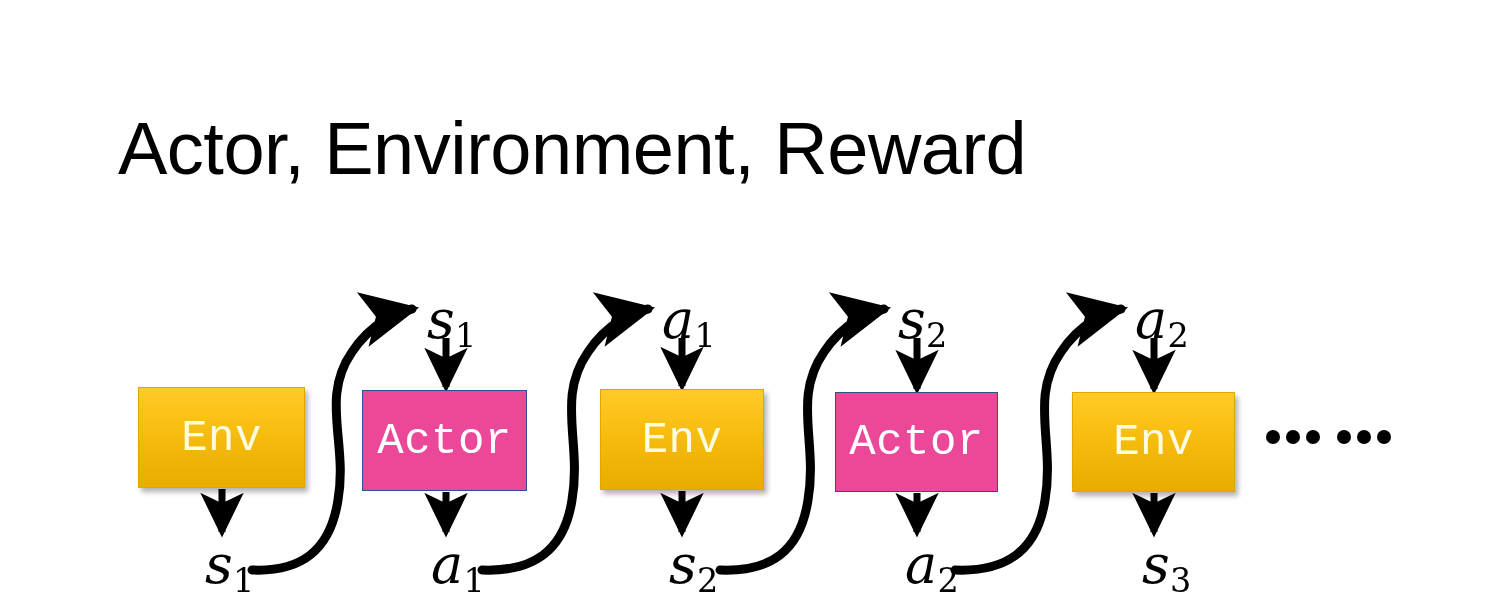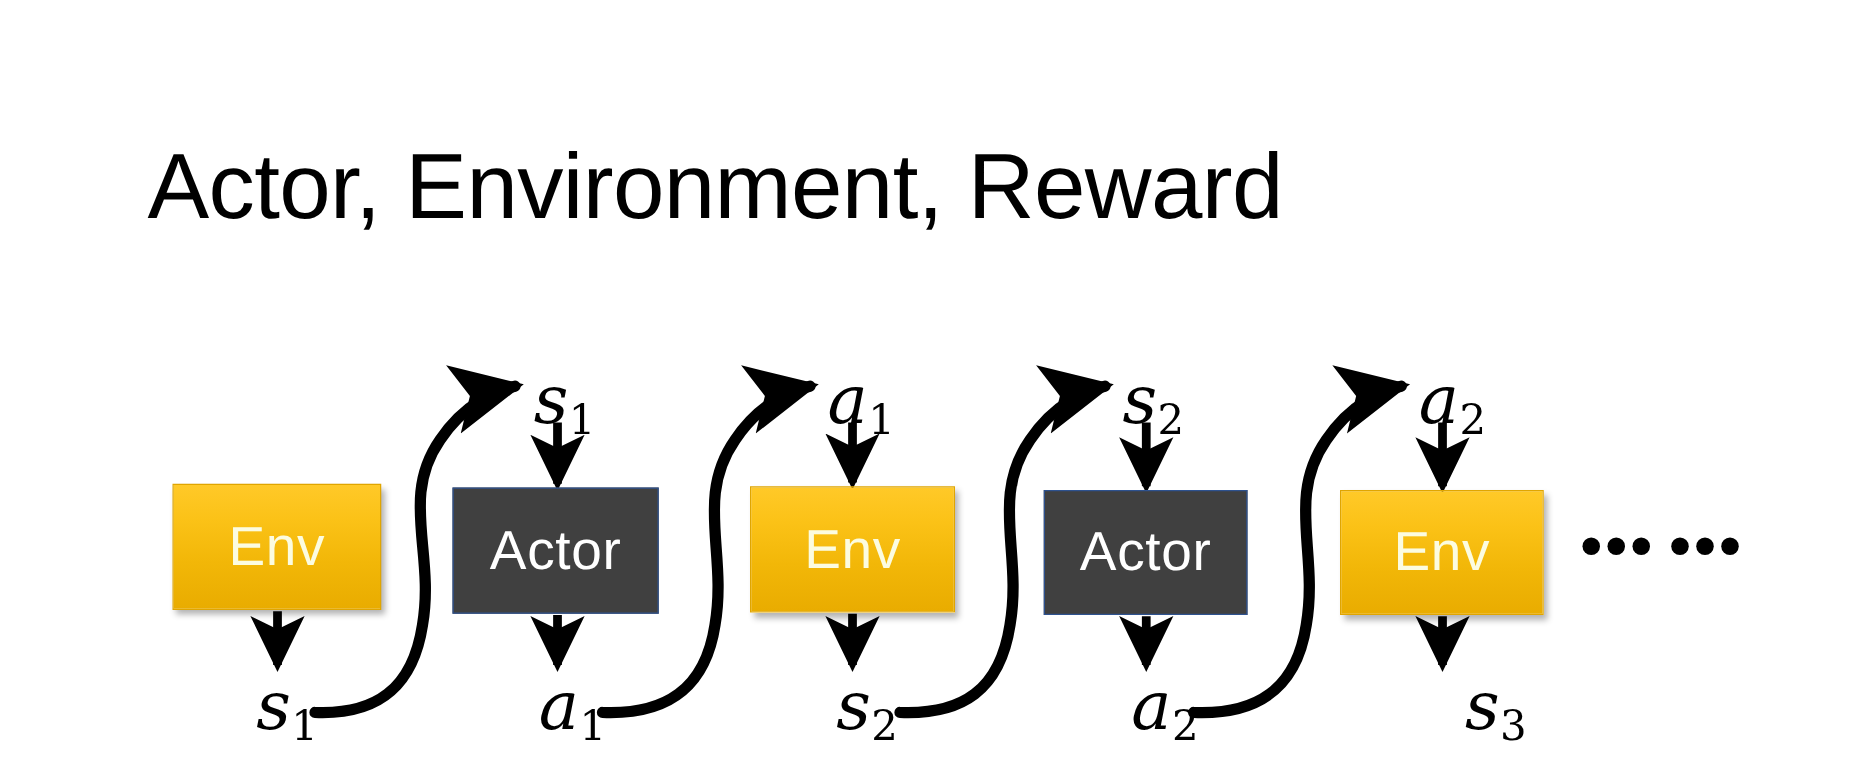--- a/index.html
+++ b/index.html
@@ -51,41 +51,41 @@
     pointer-events: none;
   }
 
   
   .node {
     position: absolute;
     box-sizing: border-box;
     display: flex;
     align-items: center;
     justify-content: center;
-    font-family: Liberation Sans, sans-serif;
+    font-family: Liberation Mono, monospace;
     font-weight: 400;
     line-height: 1;
     user-select: none;
     text-align: right;
   }
   .node-label {
     display: block;
     font-size: 44px;
     letter-spacing: 0.5px;
   }
   .node.env {
     background: linear-gradient(180deg, #FFC928 0%, #FBC217 28%, #F2B708 62%, #E9AC00 100%);
     border: 1px solid #E0A500;
     box-shadow: 3px 4px 5px rgba(0,0,0,0.30);
   }
   .node.env .node-label {
     color: #FCFCE0;
   }
   .node.actor {
-    background: #404040;
+    background: #ec4899;
     border: 1.5px solid #2E528F;
     box-shadow: none;
   }
   .node.actor .node-label {
     color: #FFFFFF;
   }
 
   
   .mathlabel {
     position: absolute;
@@ -201,21 +201,21 @@
     </div>
     <div class="mathlabel" style="left:431px; top:538px;">
       <span>a</span><sub>1</sub>
     </div>
     <div class="mathlabel" style="left:669px; top:538px;">
       <span>s</span><sub>2</sub>
     </div>
     <div class="mathlabel" style="left:905px; top:538px;">
       <span>a</span><sub>2</sub>
     </div>
-    <div class="mathlabel" style="left:1172px; top:538px;">
+    <div class="mathlabel" style="left:1142px; top:538px;">
       <span>s</span><sub>3</sub>
     </div>
 
     <div id="ellipsis">
       <span class="dot"></span>
       <span class="dot"></span>
       <span class="dot"></span>
       <span class="gap"></span>
       <span class="dot"></span>
       <span class="dot"></span>

